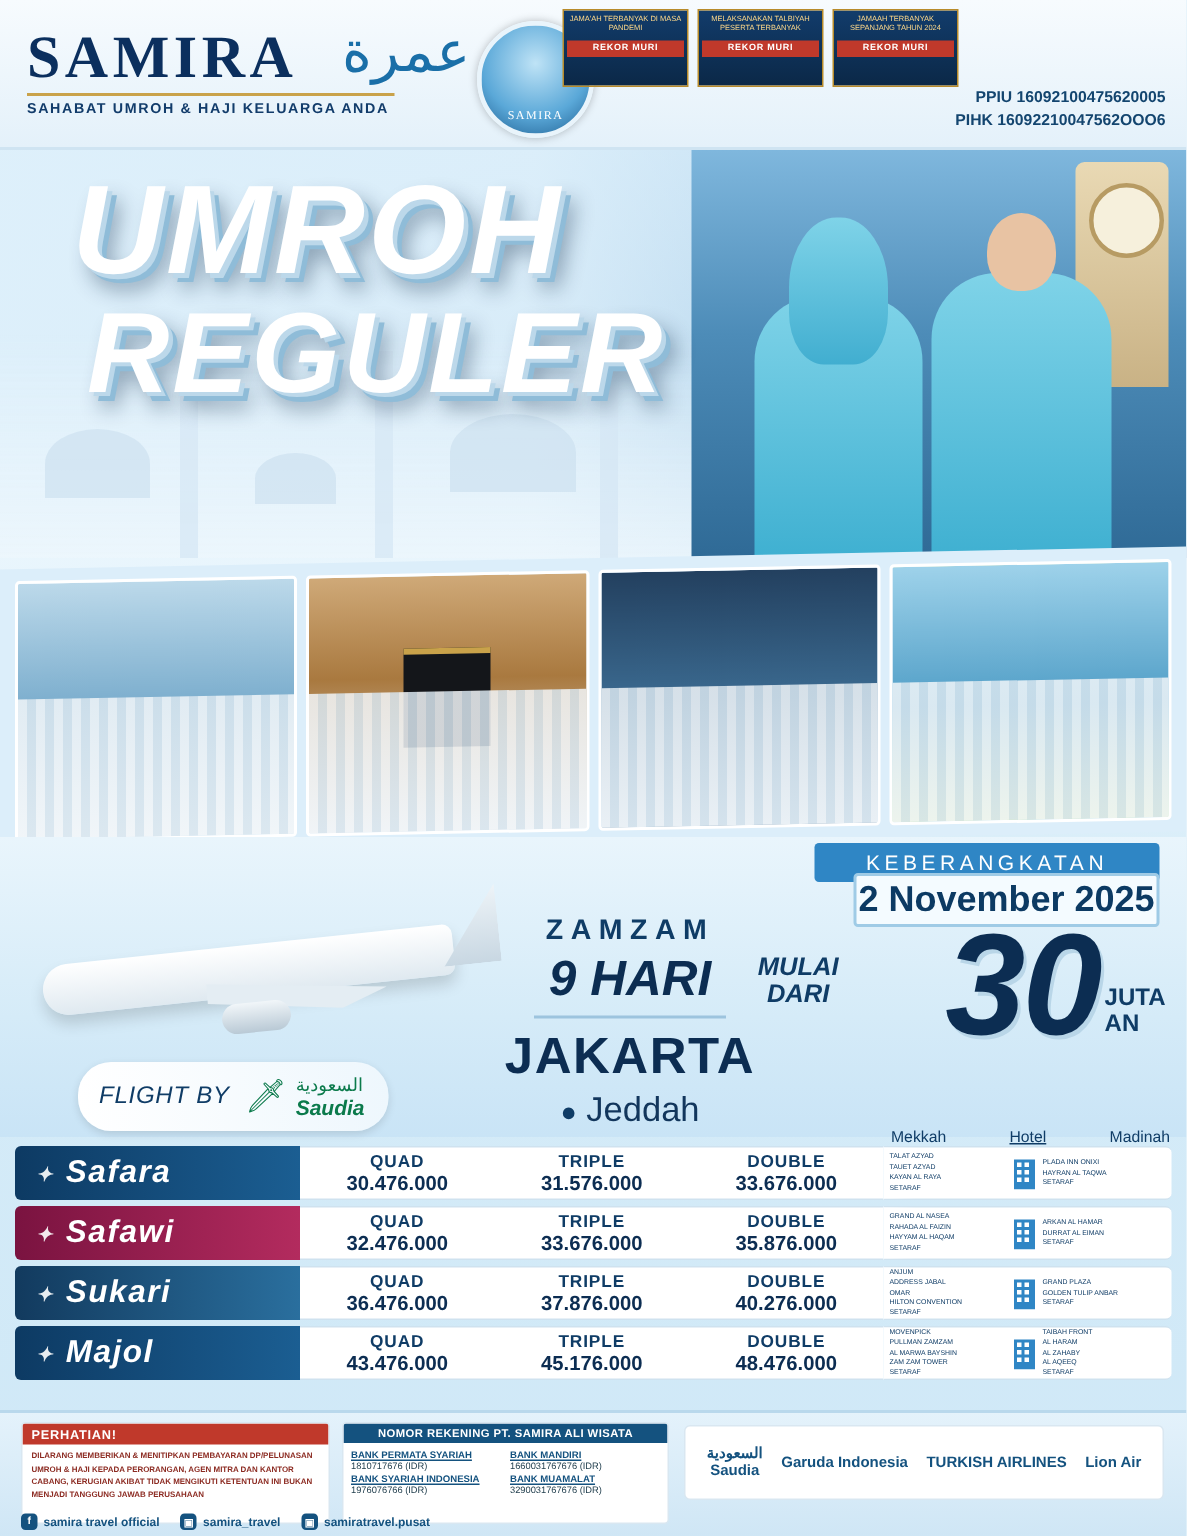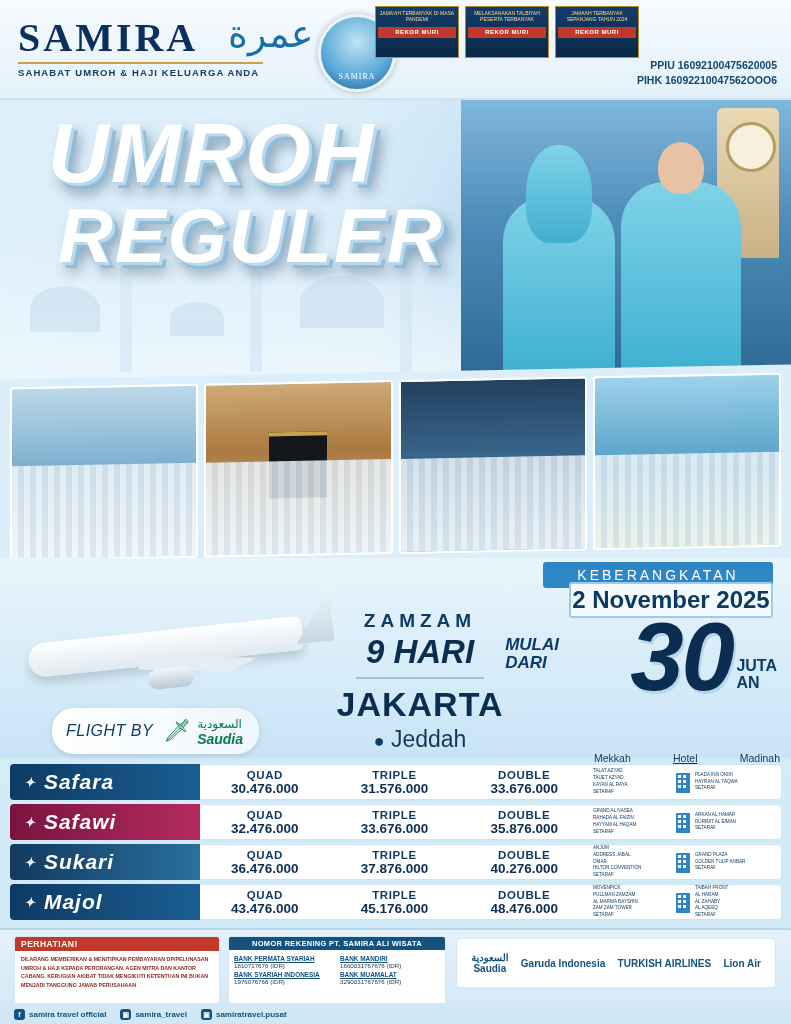--- a/index.html
+++ b/index.html
@@ -213,21 +213,21 @@
     background: #2f86c5; color: #fff; font-size: 14px; letter-spacing: 3px;
     display:flex; align-items:center; justify-content:center; border-radius:3px;
   }
   .dep-date {
     position: absolute; right: 18px; top: 24px; width: 204px; height: 36px;
     background: #f4fbff; color: #0c3a63; font-size: 24px; font-weight: bold;
     display:flex; align-items:center; justify-content:center;
     border: 2px solid #9fcbe6; border-radius: 3px;
   }
   .mulai {
-    position:absolute; right: 232px; top: 78px; text-align:left;
+    position:absolute; right: 232px; top: 78px; text-align:center;
     color:#0f3c66; font-weight:bold; font-size:17px; font-style:italic; line-height:1.05;
   }
   .price {
     position: absolute; right: 58px; top: 58px;
     font-size: 96px; font-weight: bold; font-style: italic; color: #0c2d52;
     letter-spacing: -2px; line-height: .85;
     text-shadow: 2px 3px 0 #b9d6e8;
   }
   .price-unit {
     position:absolute; right: 14px; top: 100px; text-align:left;
@@ -270,21 +270,21 @@
   .hcol { width: 78px; font-size: 4.6px; line-height: 1.5; color:#0f3c66; }
   .hicon { width: 16px; display:flex; justify-content:center; }
   .hicon svg { display:block; }
   .r-safara .name { background: linear-gradient(90deg,#0d3a63 0%, #1b5e92 100%); }
   .r-safawi .name { background: linear-gradient(90deg,#7a1340 0%, #b32b5e 100%); }
   .r-sukari .name { background: linear-gradient(90deg,#123a5e 0%, #2a6f9e 100%); }
   .r-majol  .name { background: linear-gradient(90deg,#0d3a63 0%, #1b5e92 100%); }
 
   
   .footer {
-    position:absolute; left:0; bottom:0; width:791px; height:96px;
+    position:absolute; left:0; bottom:0; width:791px; height:84px;
     background: linear-gradient(180deg,#e4f2fb 0%, #cfe6f5 100%);
     border-top:2px solid #b9d8ec;
   }
   .warn {
     position:absolute; left:14px; top:6px; width:206px; height:68px;
     background:#fff; border:1px solid #d9e7f1; border-radius:3px; overflow:hidden;
   }
   .warn .ttl { background:#c0392b; color:#fff; font-size:8.5px; font-weight:bold; padding:2px 6px; letter-spacing:.5px;}
   .warn .bd { font-size:5.3px; line-height:1.65; color:#8c2b22; padding:4px 6px; font-weight:bold;}
   .bank {

